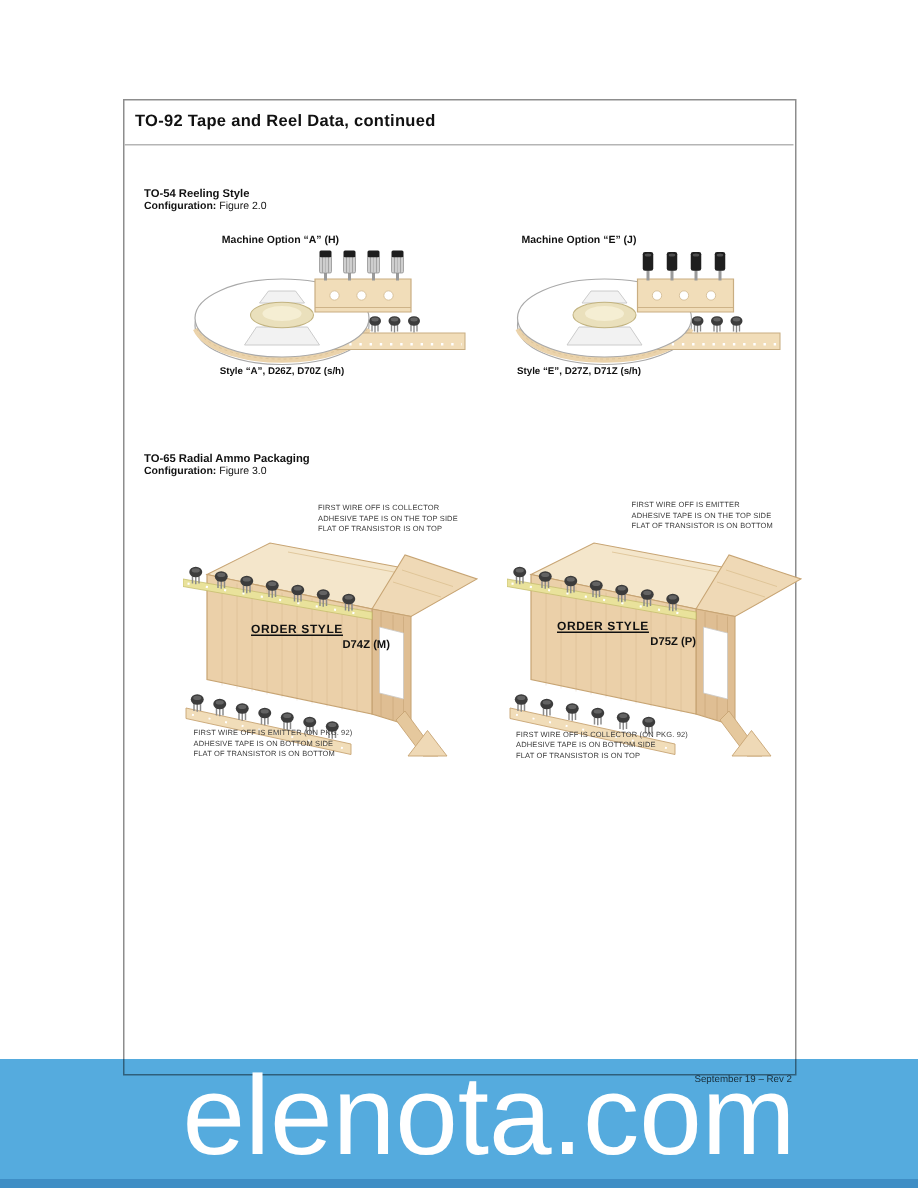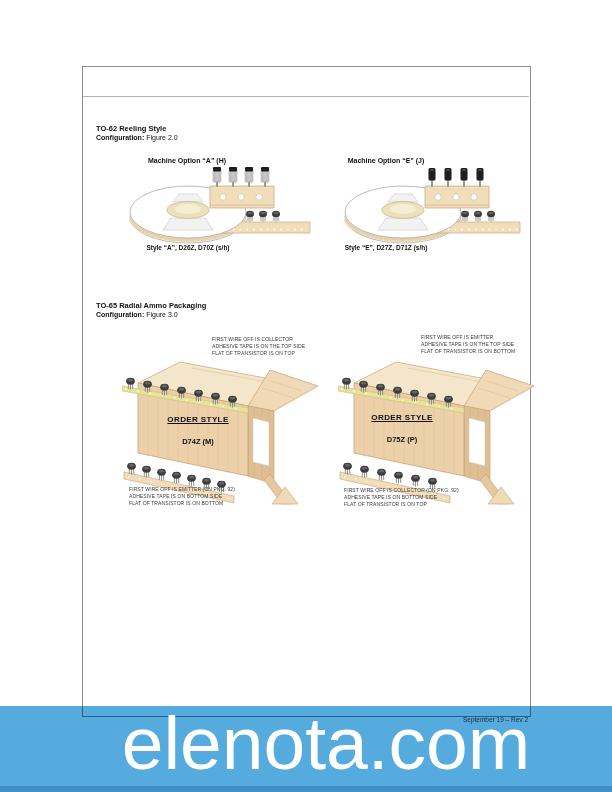--- a/index.html
+++ b/index.html
@@ -11,21 +11,21 @@
   .title-rule{left:83px;top:96px;width:446px;height:1px;background:#b5b5b5;}
   .sec-head{font-size:7.5px;font-weight:bold;white-space:nowrap;}
   .cfg{font-size:7px;white-space:nowrap;}
   .cfg b{font-weight:bold;}
   .opt-head{font-size:7px;font-weight:bold;text-align:center;width:180px;white-space:nowrap;}
   .caption{font-size:6.5px;font-weight:bold;text-align:center;width:180px;white-space:nowrap;}
   .note{font-size:5px;line-height:1.36;letter-spacing:.1px;color:#3a3a3a;white-space:nowrap;}
   .note span{display:block;}
   .order{width:124px;text-align:center;font-weight:bold;}
   .order .l1{font-size:8px;letter-spacing:.4px;text-decoration:underline;}
-  .order .l2{font-size:7.5px;margin-top:13px;}
+  .order .l2{font-size:7.5px;margin-top:1px;text-align:right;}
   .footer{font-size:6.5px;color:#4a4a4a;white-space:nowrap;z-index:1;}
   .banner{left:0;top:706px;width:612px;height:80px;z-index:2;mix-blend-mode:multiply;}
   .banner-strip{left:0;top:786px;width:612px;height:6px;z-index:2;mix-blend-mode:multiply;}
   .banner-text{left:0;top:699px;width:612px;height:88px;line-height:88px;text-align:center;
                font-size:75px;font-weight:400;letter-spacing:0;z-index:3;padding-left:20px;}
   svg{display:block;}
 </style>
 </head>
 <body>
 
@@ -50,23 +50,24 @@
       <rect x="5" y="14" width="2" height="7" fill="#9a9a9a"></rect>
       <rect x="2.5" y="2" width="7" height="12.5" rx="1.5" fill="#1f1f1f"></rect>
       <ellipse cx="6" cy="4" rx="2.2" ry="1" fill="#4f4f4f"></ellipse>
     </symbol>
   </defs>
 </svg>
 
 <div class="page">
 
   <div class="abs page-border"></div>
+  <div class="abs title">TO-92 Tape and Reel Data, continued</div>
   <div class="abs title-rule"></div>
 
-  <div class="abs sec-head" style="left:96px;top:124px">TO-62 Reeling Style</div>
+  <div class="abs sec-head" style="left:96px;top:124px">TO-54 Reeling Style</div>
   <div class="abs cfg" style="left:96px;top:134px">
     <b>Configuration:</b>
     <span>Figure 2.0</span>
   </div>
 
   <div class="abs opt-head" style="left:97px;top:157px">Machine Option “A” (H)</div>
   <div class="abs opt-head" style="left:296px;top:157px">Machine Option “E” (J)</div>
 
   <svg class="abs" style="left:100px;top:165px" width="215" height="85" viewBox="0 0 215 85">
     <ellipse cx="88" cy="52" rx="58" ry="26" fill="#fff" stroke="#a9a9a9" stroke-width="0.8"></ellipse>

